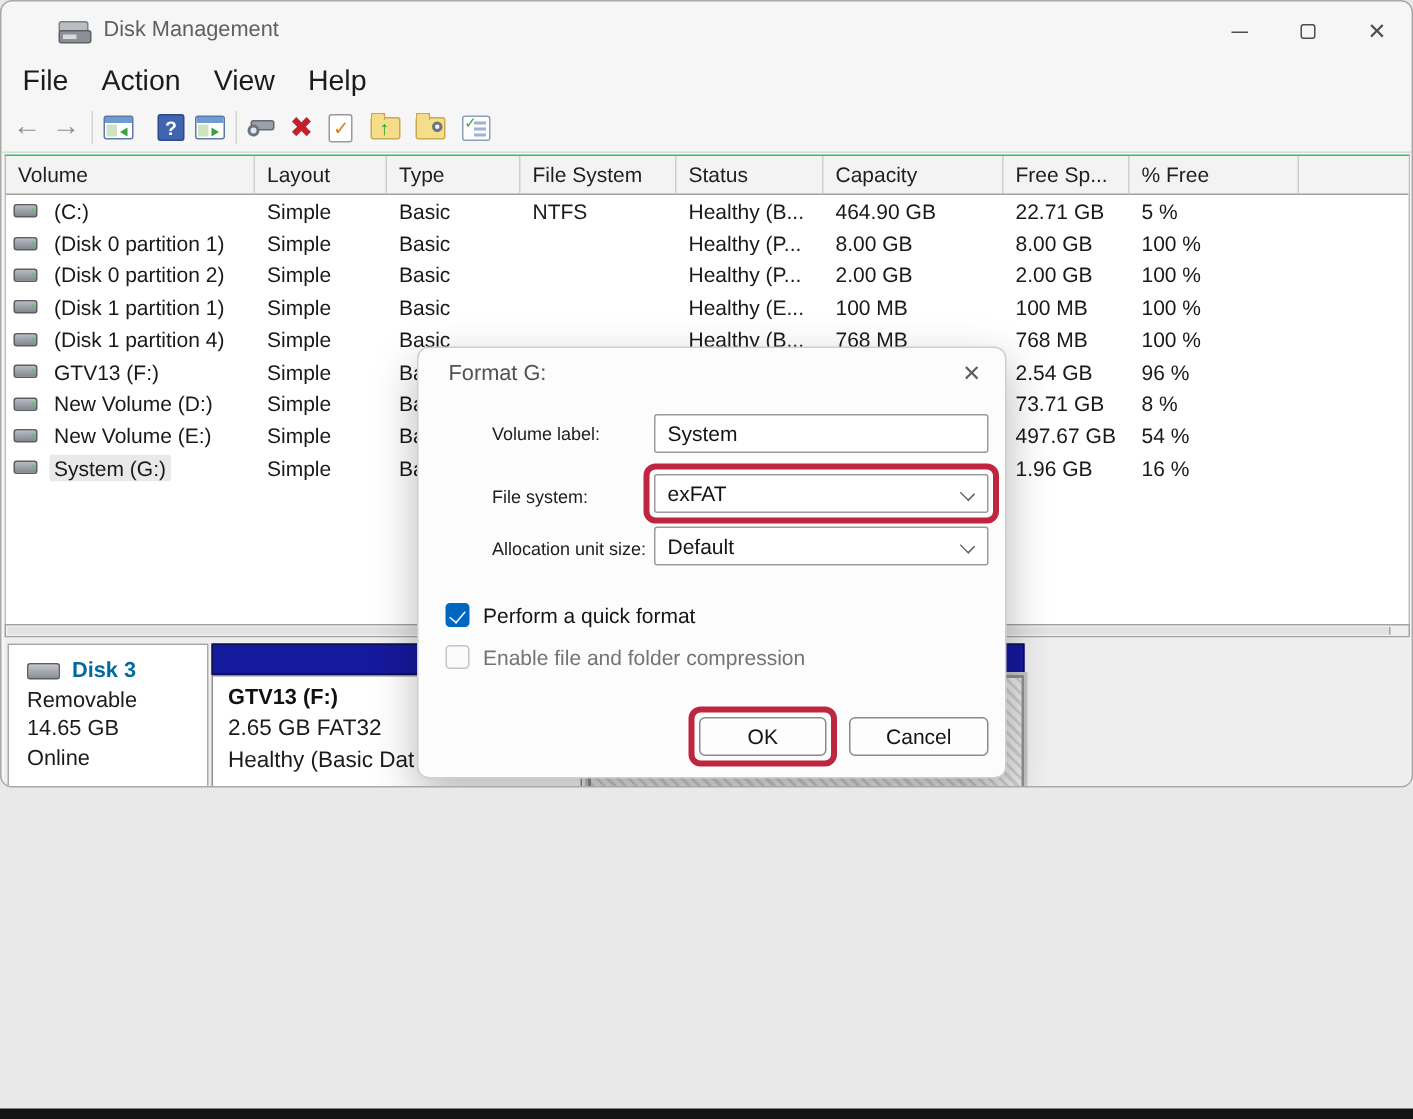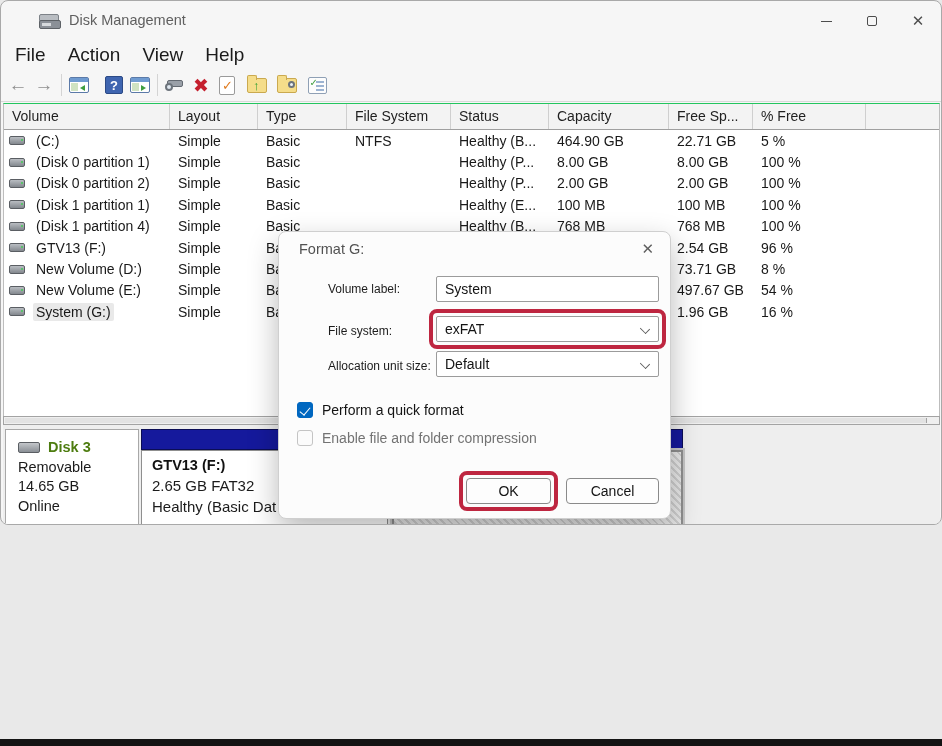--- a/index.html
+++ b/index.html
@@ -72,21 +72,21 @@
   .vname.sel { background:#e9e9e9; border-radius:2px; }
 
   .hscroll { position:absolute; left:2px; top:415px; width:937px; height:9px; background:#efefef; border:1px solid #a3a3a3; }
   .hscroll .thumb { position:absolute; left:1px; top:1px; right:12px; bottom:1px; background:#e2e2e2; border-right:1px solid #a3a3a3; }
 
   
   .diskpane { position:absolute; left:2px; top:424px; width:937px; height:264px; background:#eeeeee; }
   .diskcard { position:absolute; left:2px; top:4px; width:134px; height:127px; background:#fff; border:1px solid #a8a8a8; padding:9px 0 0 12px; }
   .diskcard .drow { display:flex; align-items:center; }
   .disk-ico { width:22px; height:11px; background:linear-gradient(#c3c6ca,#8a8f95); border:1px solid #5a5e63; border-radius:2px; margin-right:8px; }
-  .diskcard .dname { font-size:14.5px; font-weight:bold; color:#4d7c0f; }
+  .diskcard .dname { font-size:14.5px; font-weight:bold; color:#0369a1; }
   .diskcard .dline { font-size:14.5px; color:#1b1b1b; margin-top:3.5px; }
 
   .part { position:absolute; top:4px; height:122px; }
   .part .bar { position:absolute; left:0; right:0; top:0; height:21px; background:#15199c; border:1px solid #0b0d55; }
   .part .body { position:absolute; left:0; right:0; top:21px; bottom:0; background:#fff; border:1px solid #8f8f8f; padding:6px 0 0 10px; }
   .part1 { left:138px; width:247px; }
   .part1 .pname { font-size:14.5px; font-weight:bold; color:#111; }
   .part1 .pline { font-size:15px; color:#1b1b1b; margin-top:4px; }
   .part2 { left:389px; width:291px; }
   .part2 .body { background:repeating-linear-gradient(45deg,#e9e9e9 0 3px,#cfcfcf 3px 5px);

